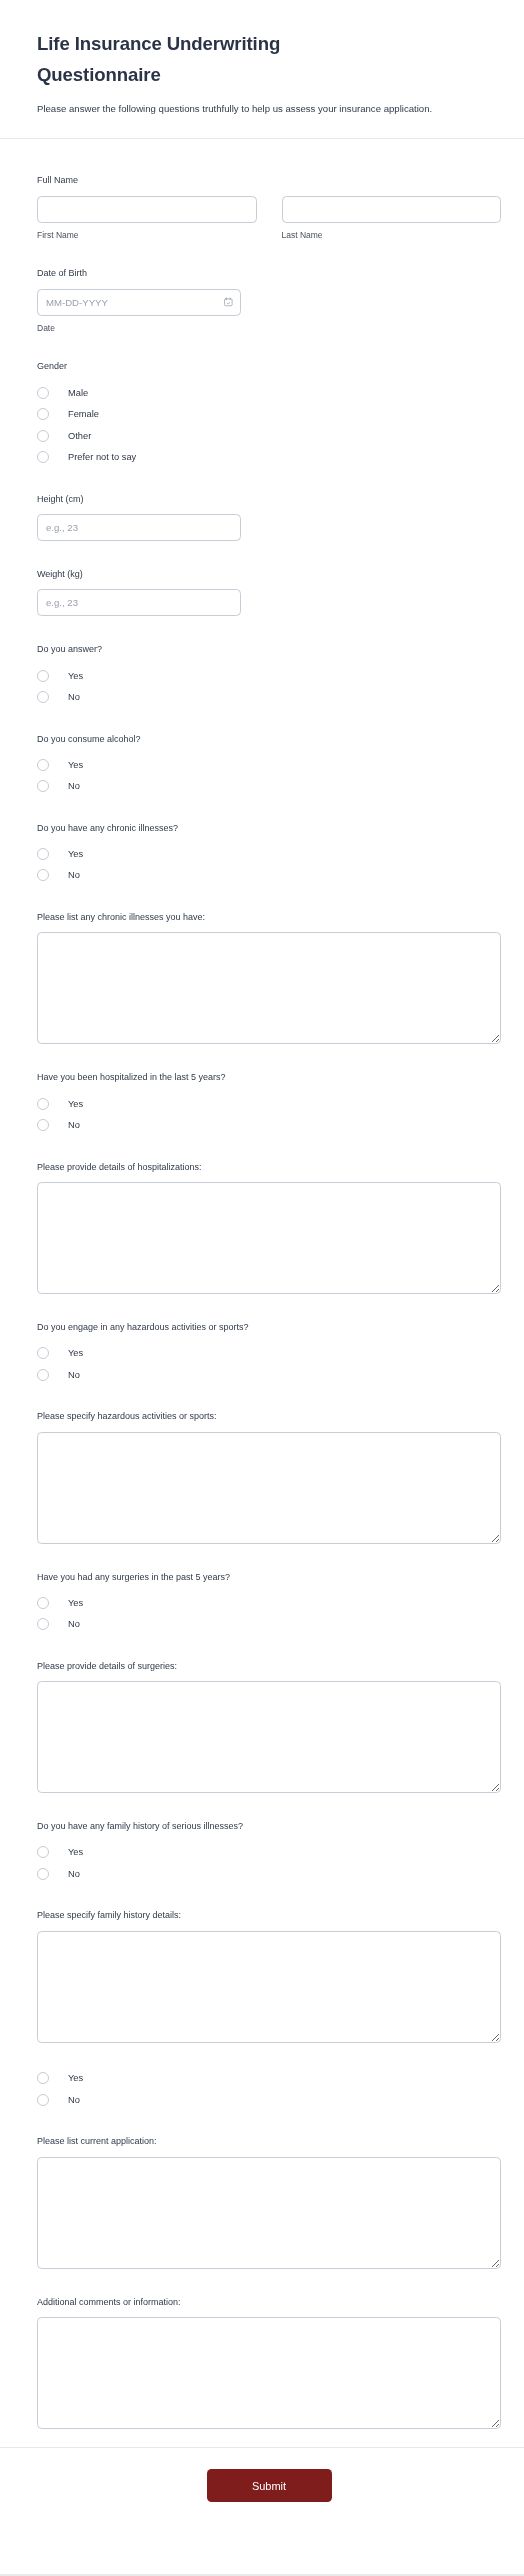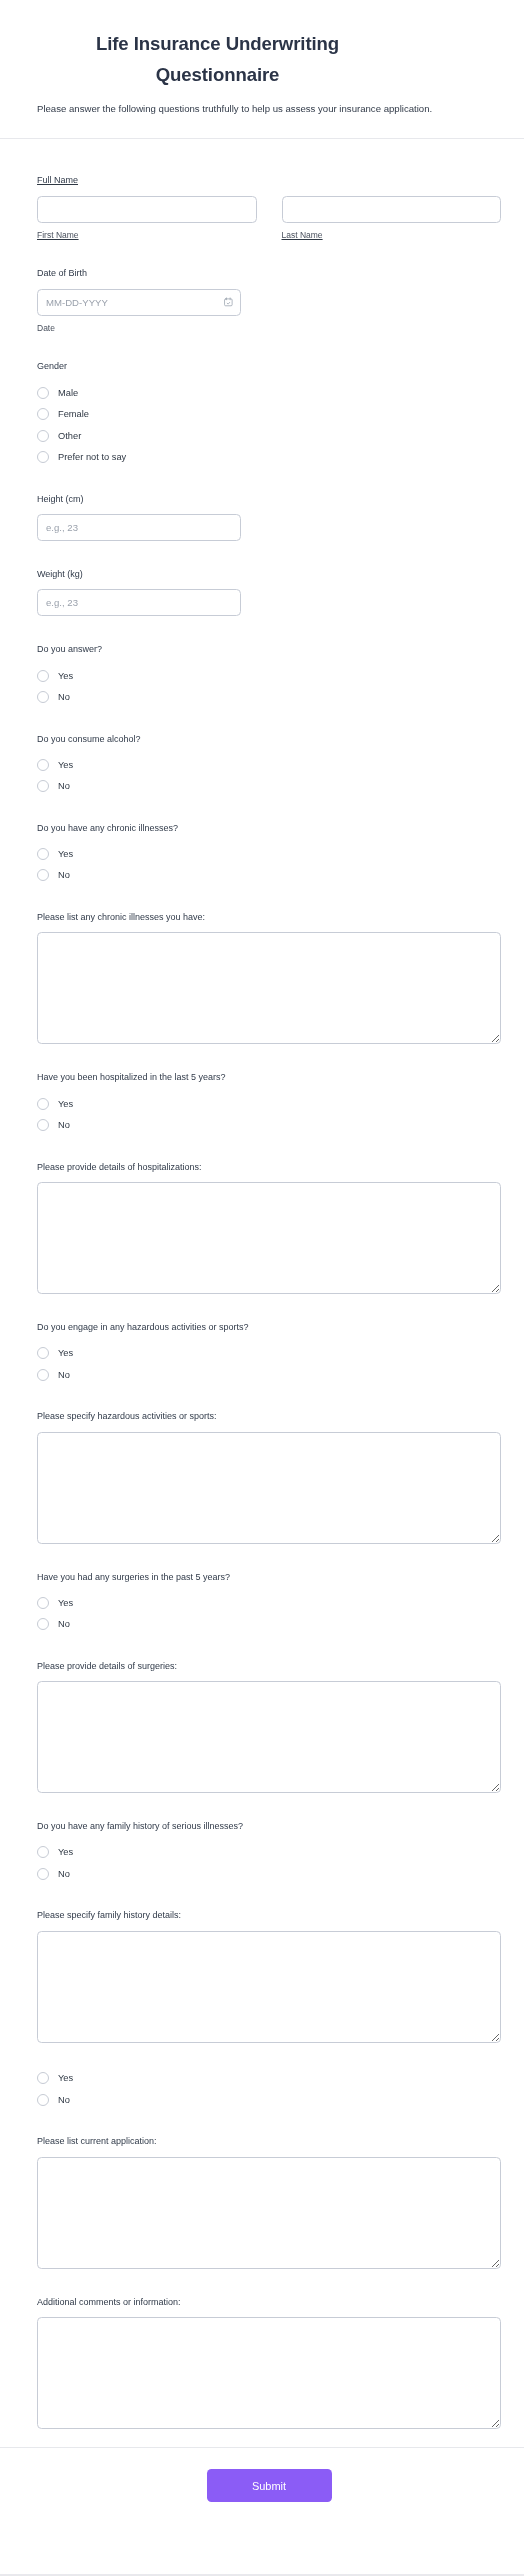--- a/index.html
+++ b/index.html
@@ -23,32 +23,31 @@
     padding: 29px 68px 21.4px 37px;
     border-bottom: 0.6px solid #e7e8ec;
   }
   .page-title {
     font-size: 18.6px;
     line-height: 30.5px;
     font-weight: 700;
     color: #2b3447;
     letter-spacing: -0.1px;
     max-width: 361px;
-    text-align: center;
   }
   .page-subtitle {
     margin-top: 9.6px;
     font-size: 9.6px;
     line-height: 17.5px;
     color: #323b49;
     max-width: 430px;
   }
   .form-body { padding: 0 24px 0 37px; }
   .group { margin-top: 27px; }
-  .group.first { margin-top: 35px; text-decoration: underline; }
+  .group.first { margin-top: 35px; }
   .field-label {
     font-size: 9px;
     line-height: 12.4px;
     font-weight: 500;
     color: #303a49;
   }
   .row2 {
     display: grid;
     grid-template-columns: 1fr 1fr;
     column-gap: 25px;
@@ -78,21 +77,21 @@
   }
   .sublabel {
     margin-top: 7.3px;
     font-size: 8.5px;
     line-height: 10.2px;
     color: #49505d;
   }
   .radio-row {
     display: flex;
     align-items: center;
-    gap: 9px;
+    gap: 19px;
     height: 17px;
     margin-top: 4.5px;
     cursor: pointer;
     width: max-content;
   }
   .radio-row.first-opt { margin-top: 11.3px; }
   input[type="radio"] {
     appearance: none;
     -webkit-appearance: none;
     width: 12px; height: 12px;
@@ -121,21 +120,21 @@
   .footer-divider {
     margin-top: 18px;
     border-top: 0.6px solid #e7e8ec;
     height: 0;
   }
   .submit-area { padding: 0 24px 0 37px; text-align: center; }
   .submit-btn {
     margin-top: 21.4px;
     width: 125px;
     height: 33px;
-    background: #8b5cf6;
+    background: #7f1d1d;
     border: none;
     border-radius: 4.5px;
     color: #ffffff;
     font-family: inherit;
     font-size: 11px;
     font-weight: 500;
     cursor: pointer;
   }
 </style>
 </head>

